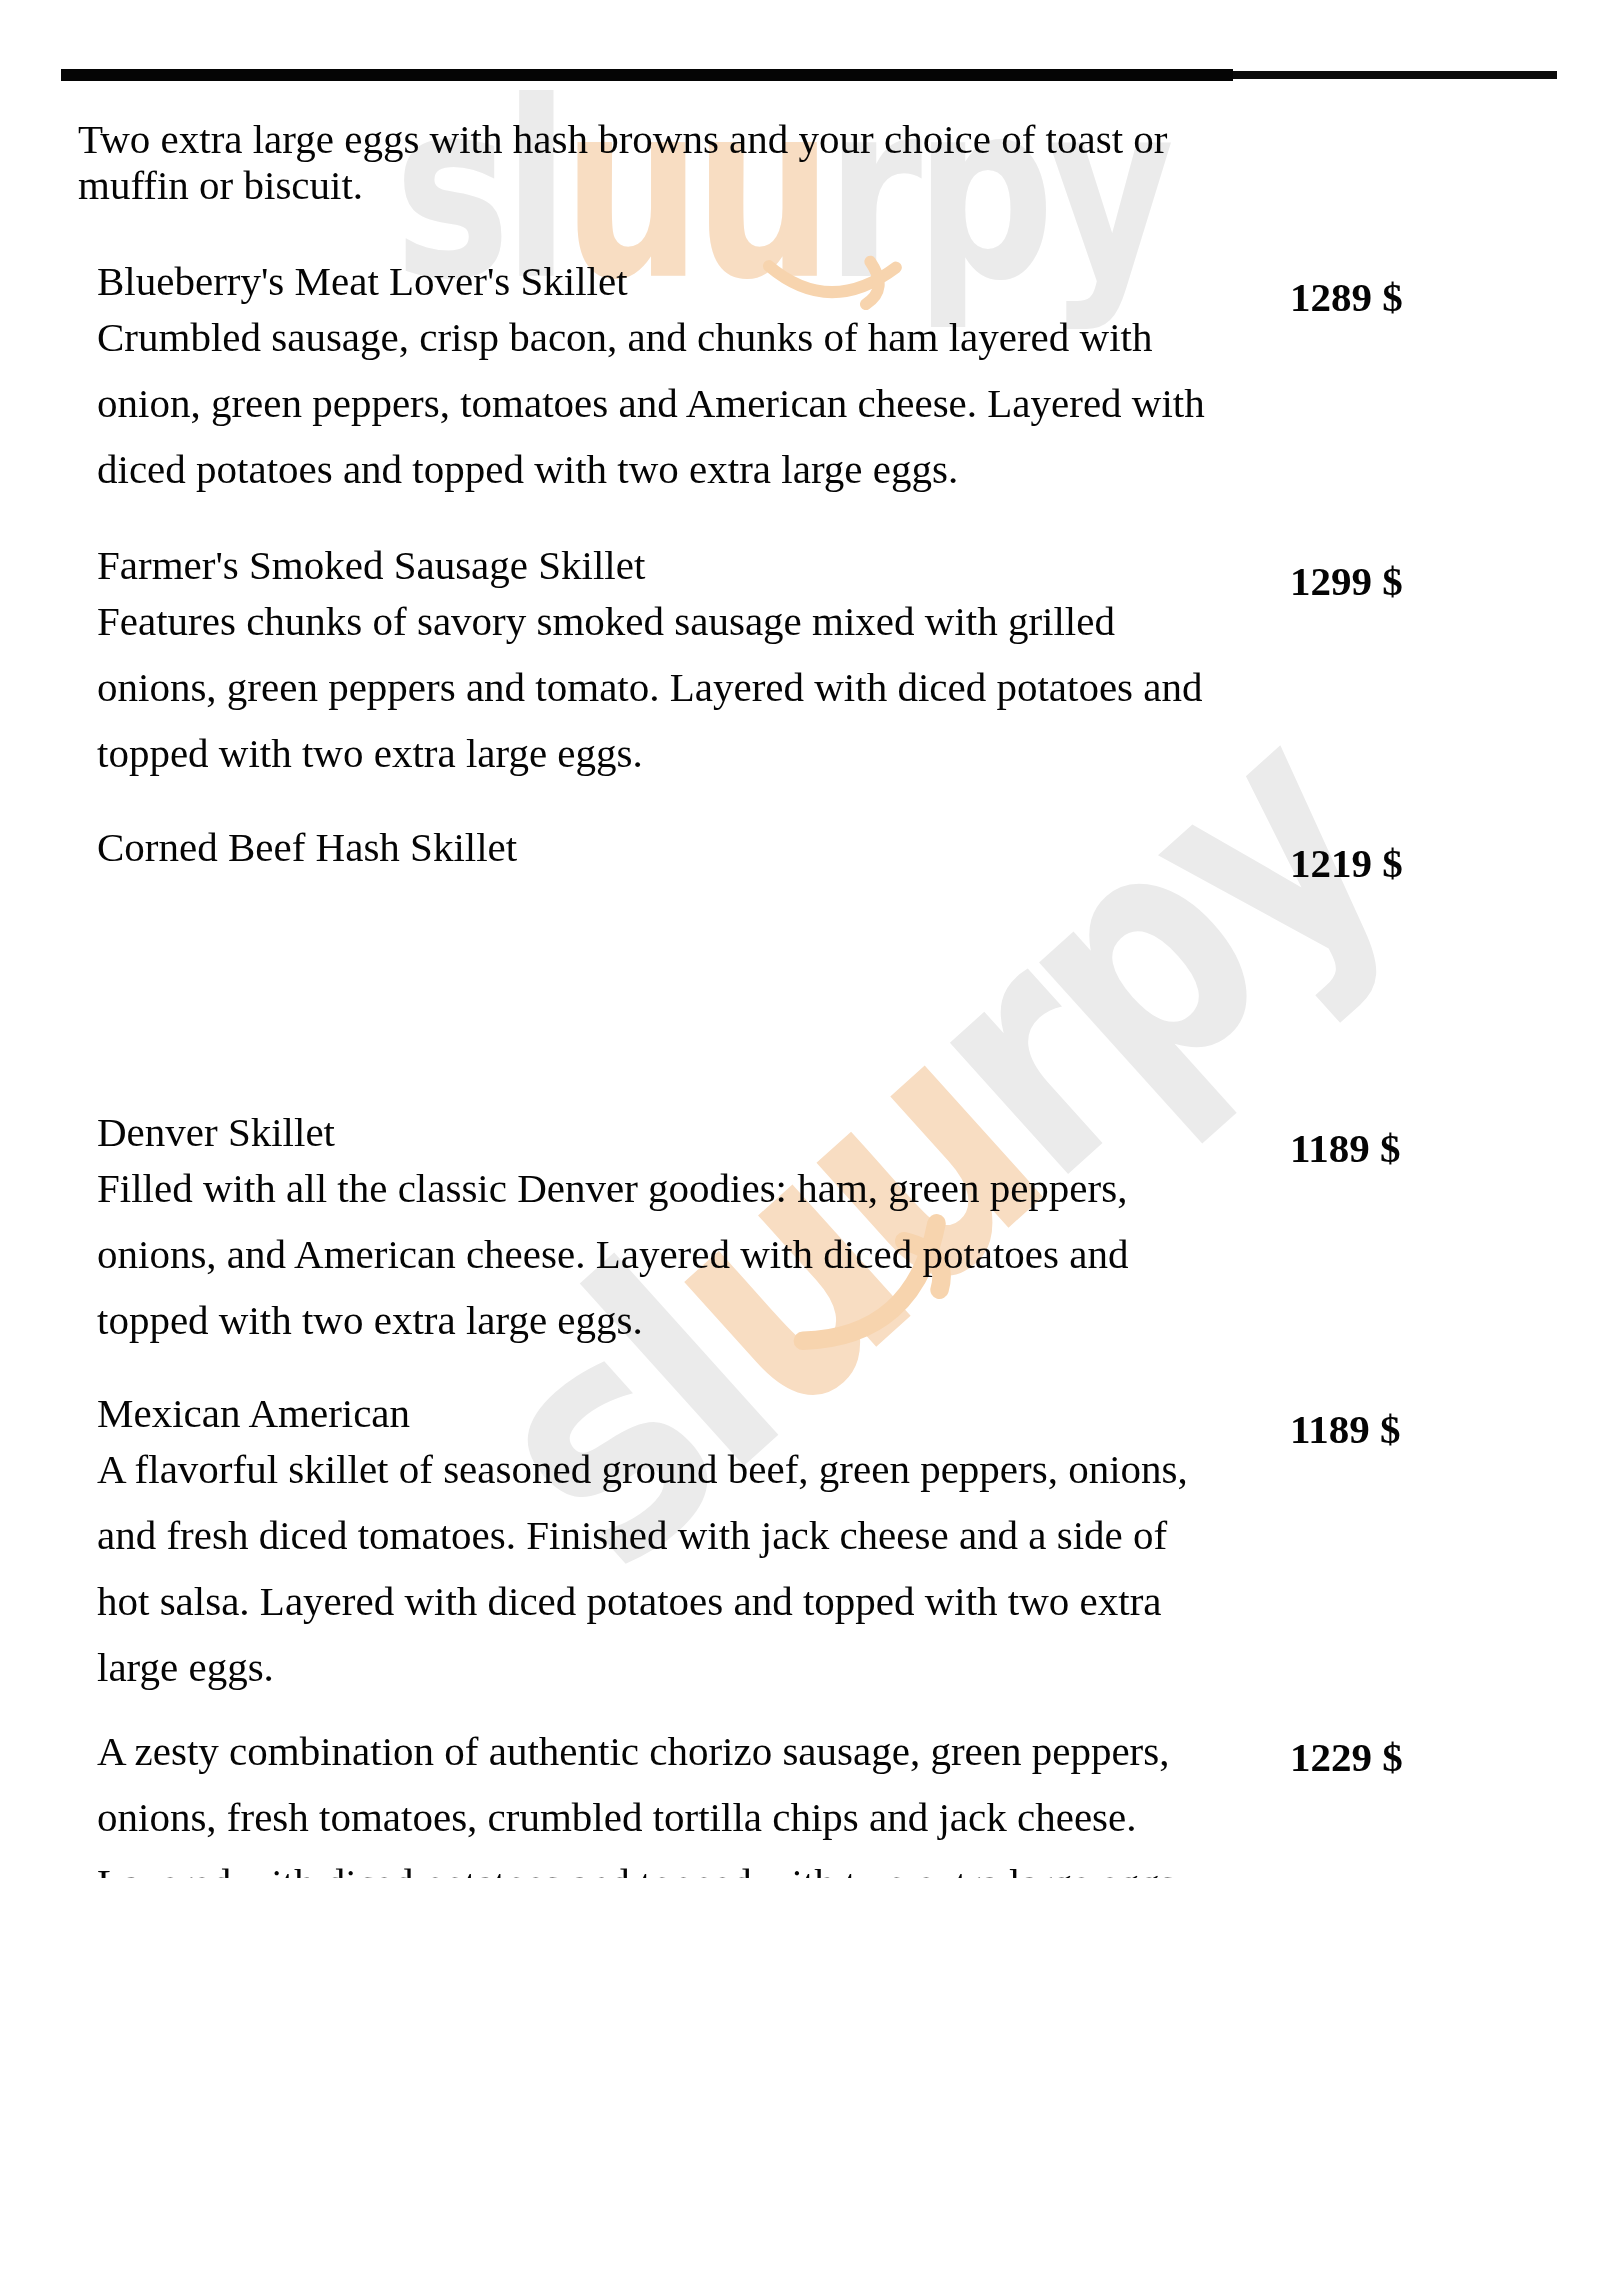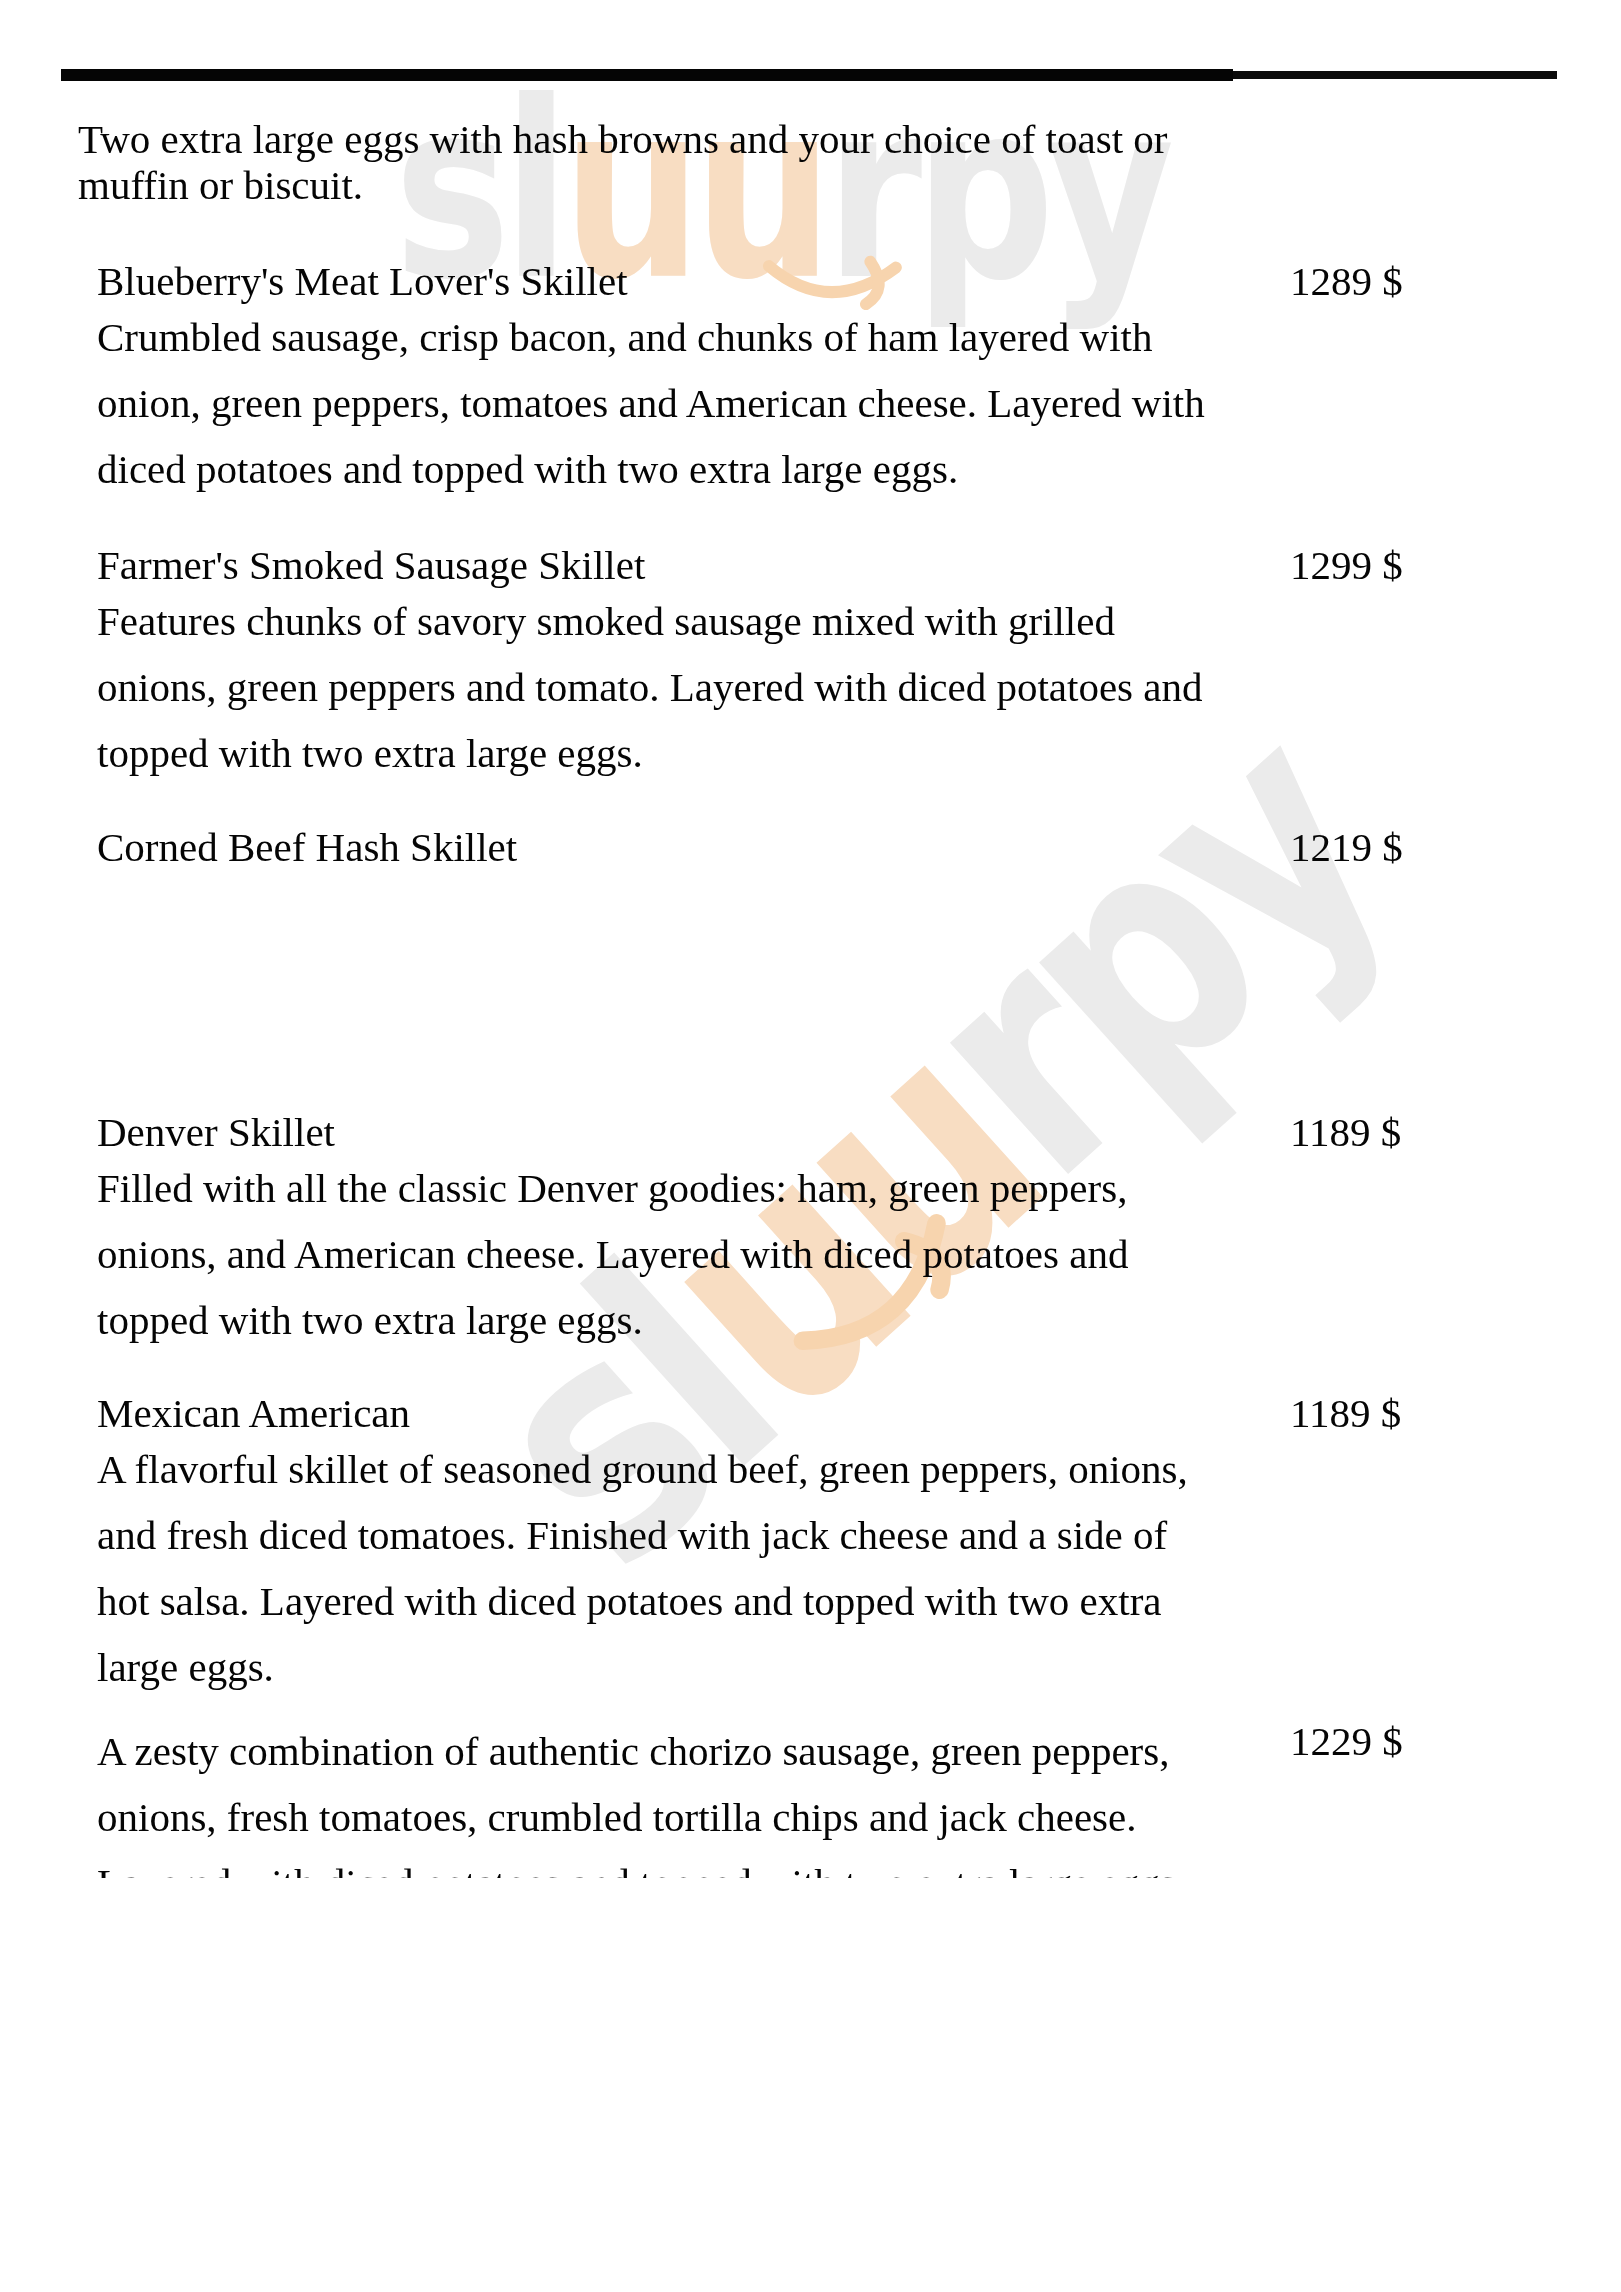--- a/index.html
+++ b/index.html
@@ -35,21 +35,21 @@
   .topbar-left{position:absolute;z-index:2;left:61px;top:69px;width:1172px;height:11.8px;background:#050505;}
   .bottomrule{position:absolute;z-index:2;left:74px;top:2276px;width:1482px;height:5.9px;
     border-top:2px solid #a0a0a0;border-bottom:3.9px solid #1b1b1b;}
   
   .intro{
     position:absolute;z-index:2;left:78px;top:75px;width:1132px;
     font-size:41px;line-height:46px;
   }
   .item{position:absolute;z-index:2;left:78px;width:1353px;font-size:41px;line-height:46px;margin-left:19px;}
   .item .name{display:inline-block;margin:0;font-size:41px;font-weight:normal;line-height:46px;}
-  .item .price{position:absolute;left:1193px;top:0;white-space:nowrap;line-height:46px;}
+  .item .price{position:absolute;left:1193px;top:16px;white-space:nowrap;line-height:46px;font-weight:bold;}
   .item .desc{margin:0;width:1132px;line-height:66px;}
 </style>
 </head>
 <body>
 
 <div class="page">
 
   <div class="wm wm-a" aria-hidden="true"><span class="g">sl</span><span class="o">uu</span><span class="g">rpy</span></div>
   <svg class="swirl" style="left:760px;top:245px;width:147px;height:78px" viewBox="0 0 200 105">
     <path d="M12 28 Q 95 98 185 30" stroke-width="16"></path>

